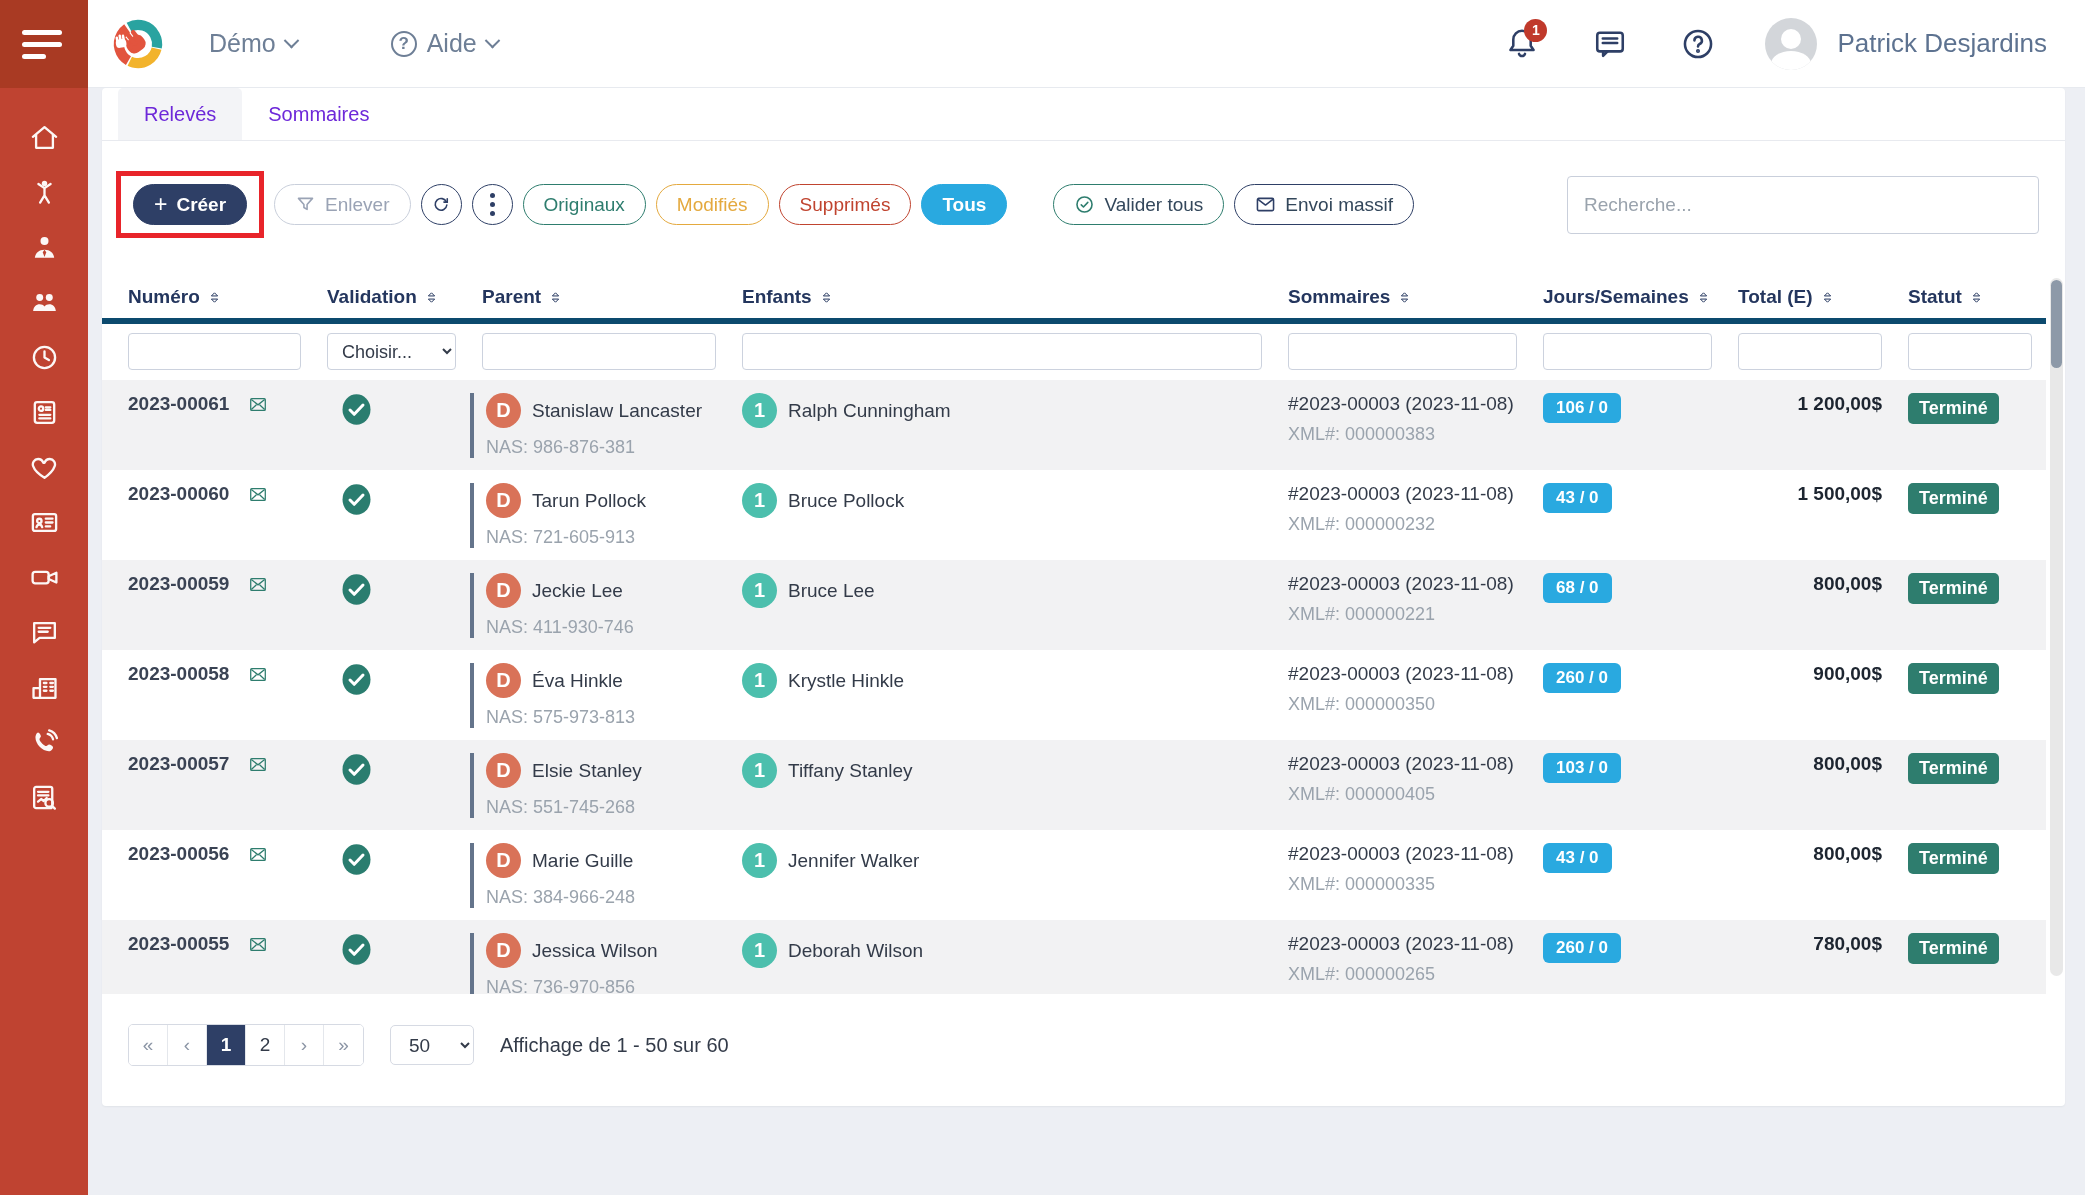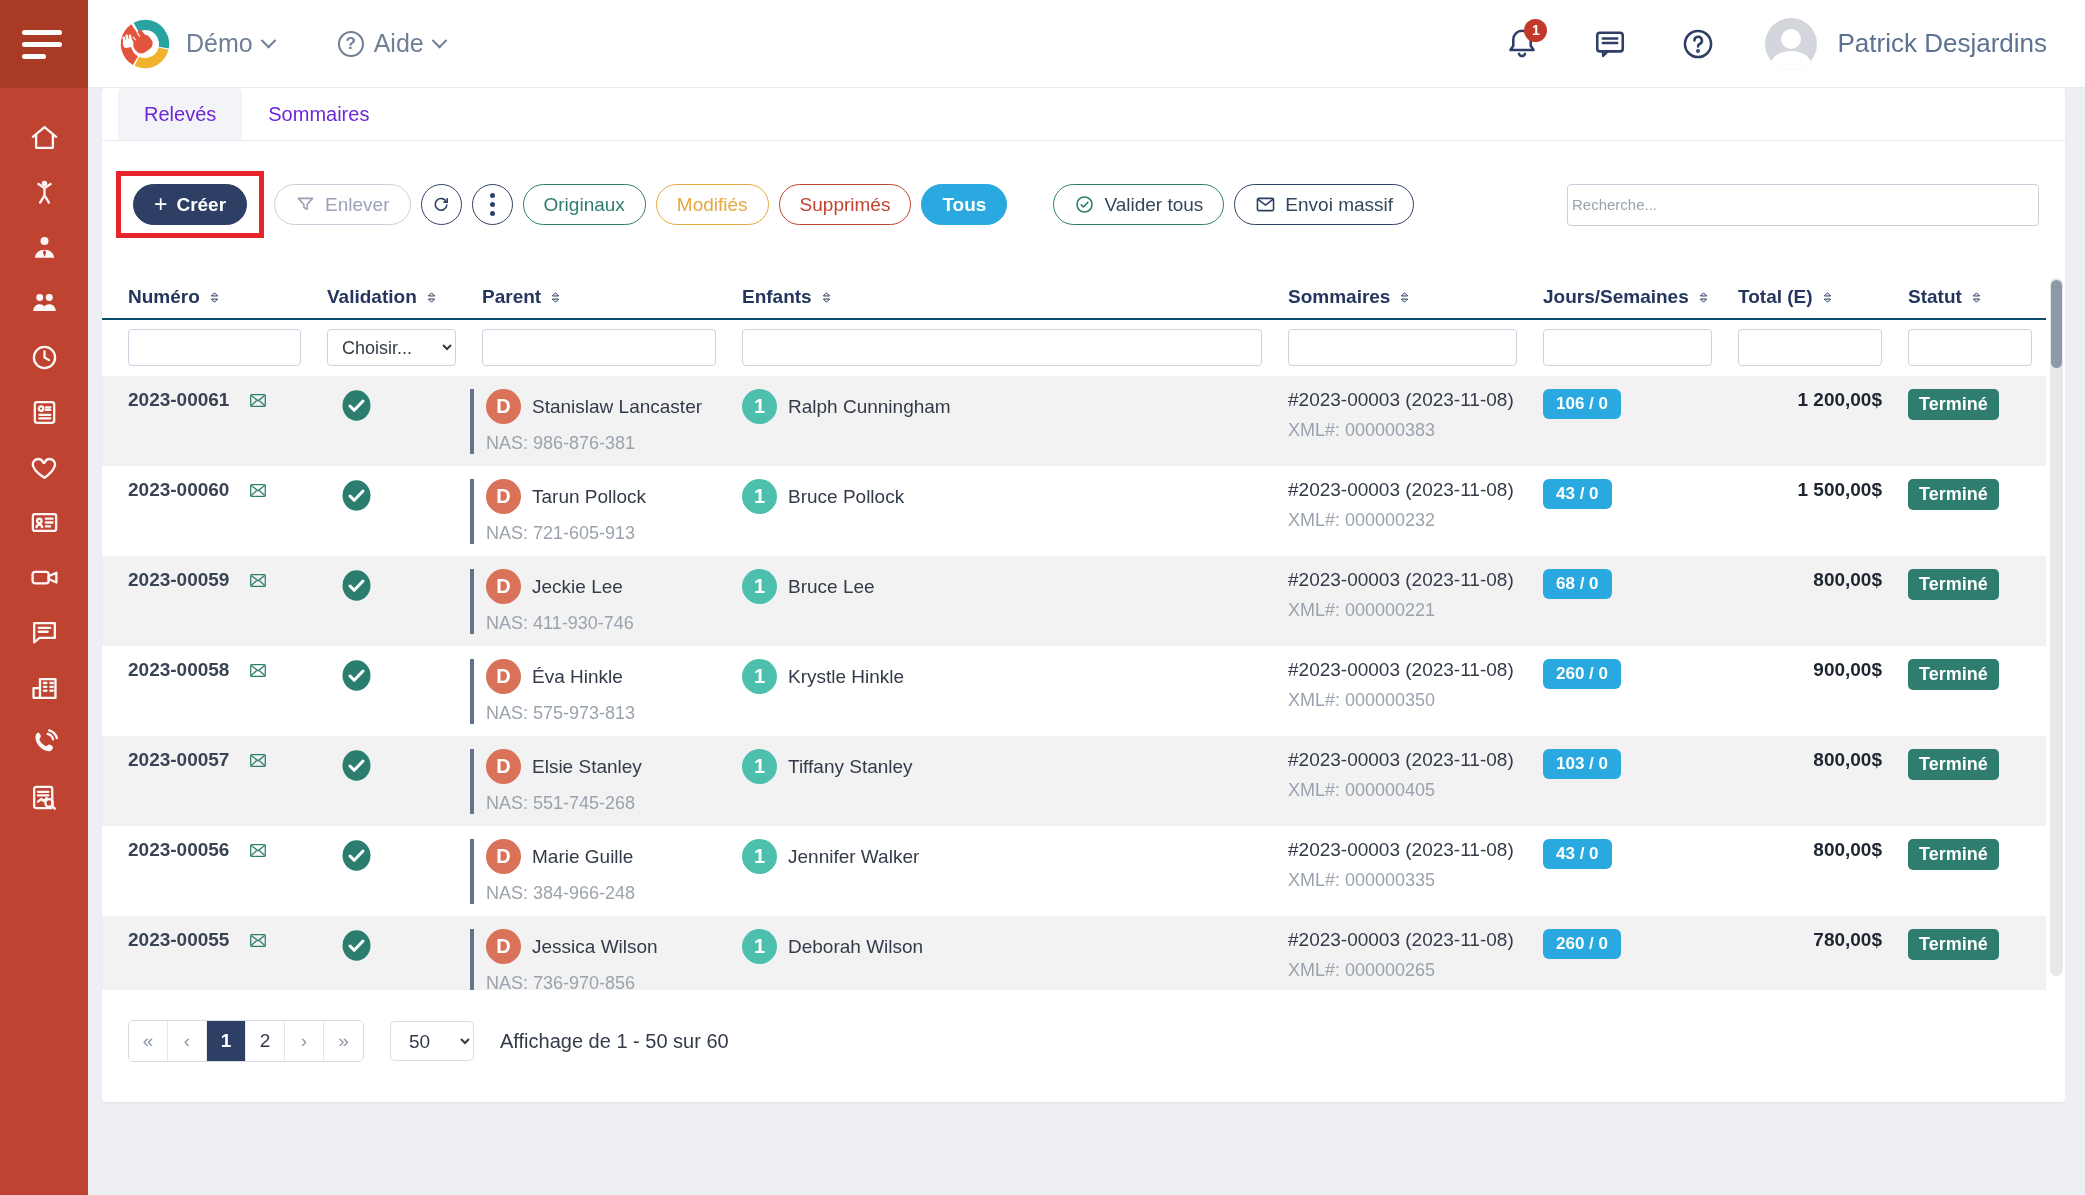--- a/index.html
+++ b/index.html
@@ -11,21 +11,21 @@
   .burger { width:88px; height:88px; background:#a93a23; display:flex; flex-direction:column; justify-content:center; gap:7px; padding-left:22px; cursor:pointer; }
   .burger span { display:block; height:5px; border-radius:3px; background:#fff; }
   .burger span:nth-child(1){ width:40px; }
   .burger span:nth-child(2){ width:40px; }
   .burger span:nth-child(3){ width:24px; }
   .side-nav { display:flex; flex-direction:column; align-items:center; padding-top:22px; }
   .side-item { width:88px; height:55px; display:flex; align-items:center; justify-content:center; cursor:pointer; }
   .side-item svg { width:31px; height:31px; stroke:#fff; fill:none; stroke-width:1.8; stroke-linecap:round; stroke-linejoin:round; opacity:.96; }
 
   
-  .topbar { position:fixed; left:84px; top:0; right:0; height:88px; background:#fff; display:flex; align-items:center; padding:0 38px 0 34px; border-bottom:1px solid #e7eaef; z-index:20; }
+  .topbar { position:fixed; left:77px; top:0; right:0; height:88px; background:#fff; display:flex; align-items:center; padding:0 38px 0 34px; border-bottom:1px solid #e7eaef; z-index:20;gap:30px; }
   .logo { width:54px; height:54px; margin-right:14px; }
   .top-link { display:flex; align-items:center; gap:10px; color:#6e7f96; font-size:25px; cursor:pointer; }
   .chev { width:11px; height:11px; border-right:2px solid currentColor; border-bottom:2px solid currentColor; transform:rotate(45deg) translate(-2px,-2px); }
   .aide { margin-left:64px; }
   .qmark { width:26px; height:26px; border:2px solid #6e7f96; border-radius:50%; display:flex; align-items:center; justify-content:center; font-size:17px; font-weight:bold; }
   .top-right { margin-left:auto; display:flex; align-items:center; gap:46px; }
   .icon-btn { position:relative; width:42px; height:42px; display:flex; align-items:center; justify-content:center; cursor:pointer; }
   .icon-btn svg { width:36px; height:36px; stroke:#2e3f66; fill:none; stroke-width:1.7; stroke-linecap:round; stroke-linejoin:round; }
   .notif-badge { position:absolute; top:-4px; right:-4px; min-width:23px; height:23px; border-radius:12px; background:#c0392b; color:#fff; font-size:14px; font-weight:bold; display:flex; align-items:center; justify-content:center; }
   .avatar { width:52px; height:52px; border-radius:50%; background:#d3d6da; position:relative; overflow:hidden; }
@@ -65,27 +65,27 @@
   .kebab i { width:5px; height:5px; border-radius:50%; background:#2e3f66; }
   .btn-orig { border-color:#2e7d6e; color:#2e7d6e; }
   .btn-mod { border-color:#e4a93e; color:#e4a93e; }
   .btn-del { border-color:#c0442f; color:#c0442f; }
   .btn-all { background:#29a9e0; border-color:#29a9e0; color:#fff; font-weight:bold; }
   .btn-validate { border-color:#2e7d6e; color:#33475b; margin-left:36px; }
   .btn-validate svg { stroke:#2e7d6e; }
   .btn-send { border-color:#2e3f66; color:#33475b;text-align:right; }
   .btn-send svg { stroke:#2e3f66; }
   .year-select { width:122px; height:42px; border:1px solid #c9cfdb; border-radius:5px; font-size:19px; color:#333b49; padding:0 10px 0 16px; background:#fff; font-family:inherit; }
-  .search-input { margin-left:auto; width:472px; height:42px; border:1px solid #c9cfdb; border-radius:4px; font-size:15px; padding:0 4px; color:#333b49; font-family:inherit; }
+  .search-input { margin-left:auto; width:472px; height:58px; border:1px solid #c9cfdb; border-radius:4px; font-size:19px; padding:0 16px; color:#333b49; font-family:inherit; }
   .search-input::placeholder { color:#9aa3ad; }
 
   
   .table-wrap { position:relative; margin-top:8px; padding-right:19px; }
   .trow { display:grid; grid-template-columns:213px 155px 260px 1fr 255px 195px 170px 150px; align-items:start; }
-  .thead { border-bottom:2px solid #0c4a6e; padding:8px 0 10px 0; align-items:center;margin-top:28px; }
+  .thead { border-bottom:6px solid #0c4a6e; padding:8px 0 10px 0; align-items:center;margin-top:28px; }
   .th { font-size:19px; font-weight:bold; color:#24365e; display:flex; align-items:center; gap:7px; padding-left:26px; cursor:pointer; }
   .th.no-pad { padding-left:12px; }
   .sort-ic { width:15px; height:17px; flex:none; }
   .sort-ic path { fill:none; stroke:#24365e; stroke-width:1.6; stroke-linejoin:round; }
   .tfilter { padding:9px 0 10px 0; }
   .fcell { padding:0 14px 0 26px; }
   .fcell.no-pad { padding-left:12px; }
   .fcell input, .fcell select { width:100%; height:37px; border:1px solid #ccd2de; border-radius:4px; font-size:18px; padding:0 10px; color:#333b49; background:#fff; font-family:inherit; }
   .tbody { height:614px; overflow:hidden; }
   .drow { min-height:81px; padding:13px 0 12px 0; }

